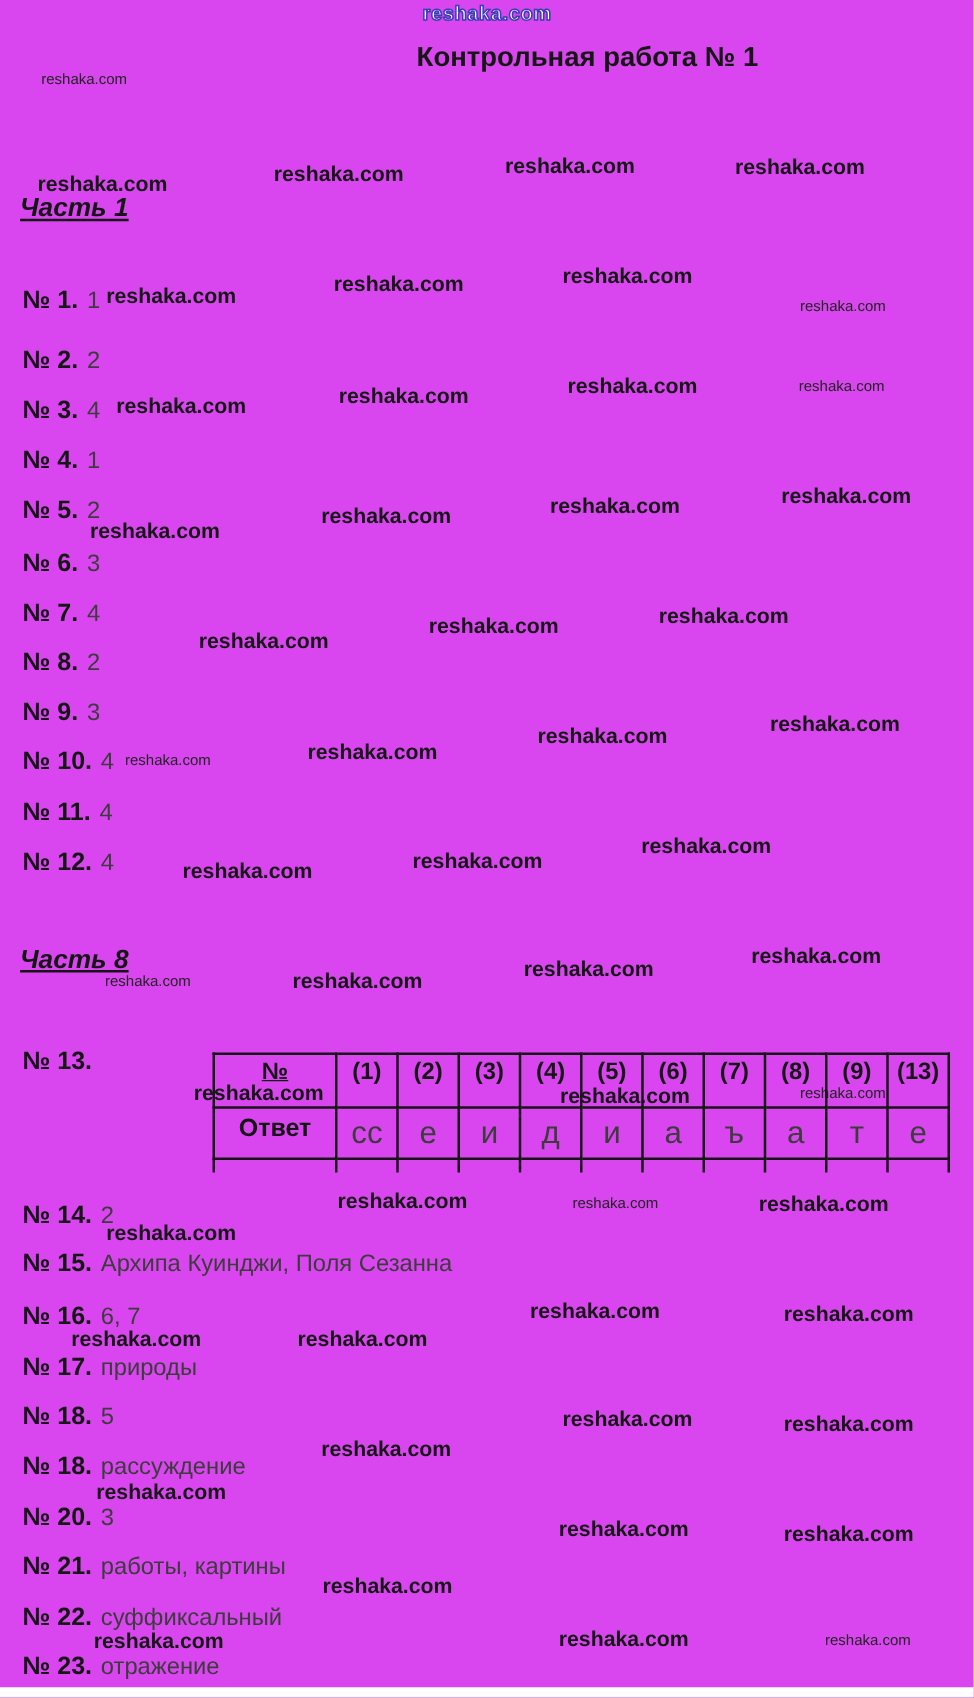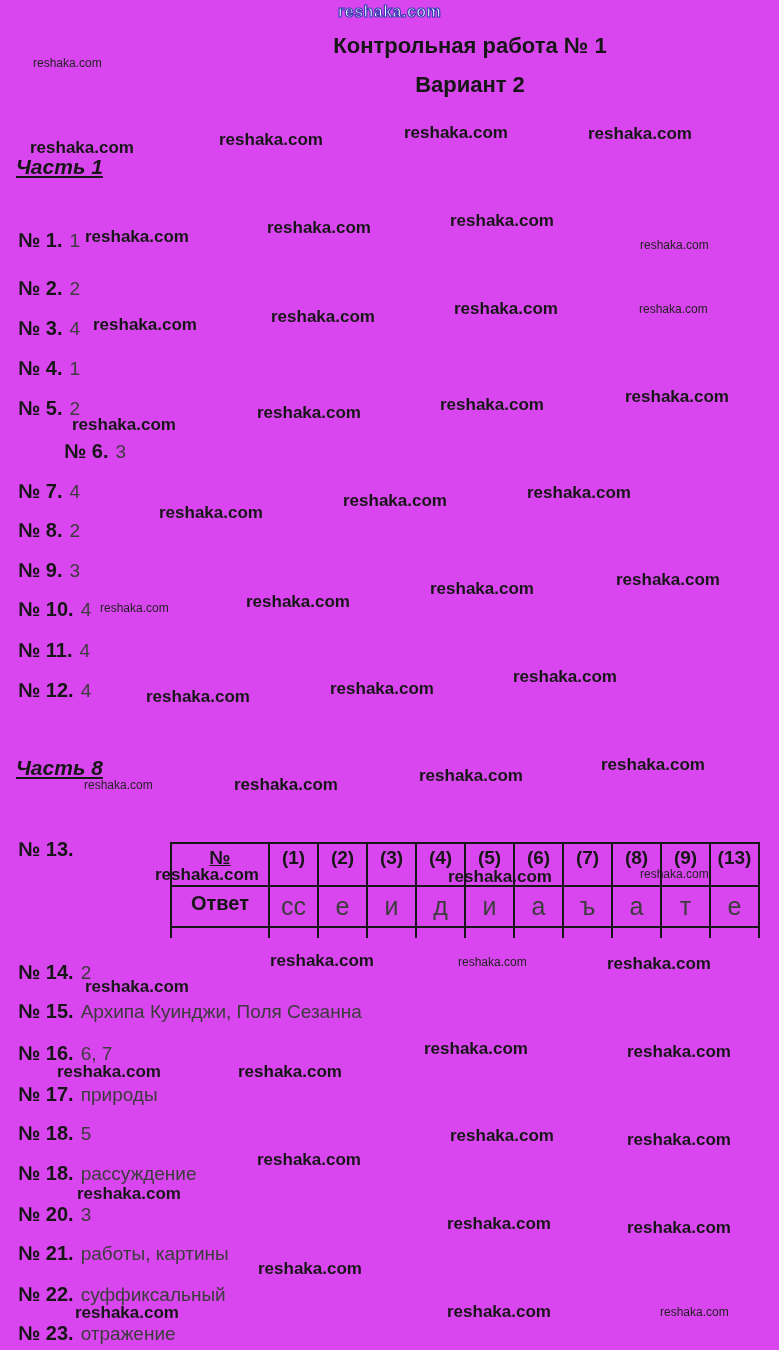--- a/index.html
+++ b/index.html
@@ -29,21 +29,20 @@
   .extrow td{height:10px;border-bottom:none;}
 </style>
 </head>
 <body>
 
 <div class="page">
 
   <span class="t wmo" style="left:338px;top:3px;">reshaka.com</span>
 
   <div class="t title" style="top:34px;">Контрольная работа № 1</div>
-  <div class="t title" style="top:73px;">Вариант 2</div>
 
   <span class="t wms" style="left:33px;top:57px;">reshaka.com</span>
   <span class="t wm" style="left:219px;top:131px;">reshaka.com</span>
   <span class="t wm" style="left:404px;top:124px;">reshaka.com</span>
   <span class="t wm" style="left:588px;top:125px;">reshaka.com</span>
   <span class="t wm" style="left:30px;top:139px;">reshaka.com</span>
   <span class="t wm" style="left:85px;top:228px;">reshaka.com</span>
   <span class="t wm" style="left:267px;top:219px;">reshaka.com</span>
   <span class="t wm" style="left:450px;top:212px;">reshaka.com</span>
   <span class="t wms" style="left:640px;top:239px;">reshaka.com</span>
@@ -91,21 +90,21 @@
   <span class="t wm" style="left:447px;top:1303px;">reshaka.com</span>
   <span class="t wms" style="left:660px;top:1306px;">reshaka.com</span>
 
   <div class="t parthead" style="left:16px;top:155px;">Часть 1</div>
 
   <div class="t line" style="left:18px;top:229px;"><span class="num">№ 1.</span><span class="ans">1</span></div>
   <div class="t line" style="left:18px;top:277px;"><span class="num">№ 2.</span><span class="ans">2</span></div>
   <div class="t line" style="left:18px;top:317px;"><span class="num">№ 3.</span><span class="ans">4</span></div>
   <div class="t line" style="left:18px;top:357px;"><span class="num">№ 4.</span><span class="ans">1</span></div>
   <div class="t line" style="left:18px;top:397px;"><span class="num">№ 5.</span><span class="ans">2</span></div>
-  <div class="t line" style="left:18px;top:440px;margin-left:46px;"><span class="num">№ 6.</span><span class="ans">3</span></div>
+  <div class="t line" style="left:18px;top:440px;"><span class="num">№ 6.</span><span class="ans">3</span></div>
   <div class="t line" style="left:18px;top:480px;"><span class="num">№ 7.</span><span class="ans">4</span></div>
   <div class="t line" style="left:18px;top:519px;"><span class="num">№ 8.</span><span class="ans">2</span></div>
   <div class="t line" style="left:18px;top:559px;"><span class="num">№ 9.</span><span class="ans">3</span></div>
   <div class="t line" style="left:18px;top:598px;"><span class="num">№ 10.</span><span class="ans">4</span></div>
   <div class="t line" style="left:18px;top:639px;"><span class="num">№ 11.</span><span class="ans">4</span></div>
   <div class="t line" style="left:18px;top:679px;"><span class="num">№ 12.</span><span class="ans">4</span></div>
 
   <div class="t parthead" style="left:16px;top:756px;">Часть 8</div>
 
   <div class="t line" style="left:18px;top:838px;"><span class="num">№ 13.</span></div>

